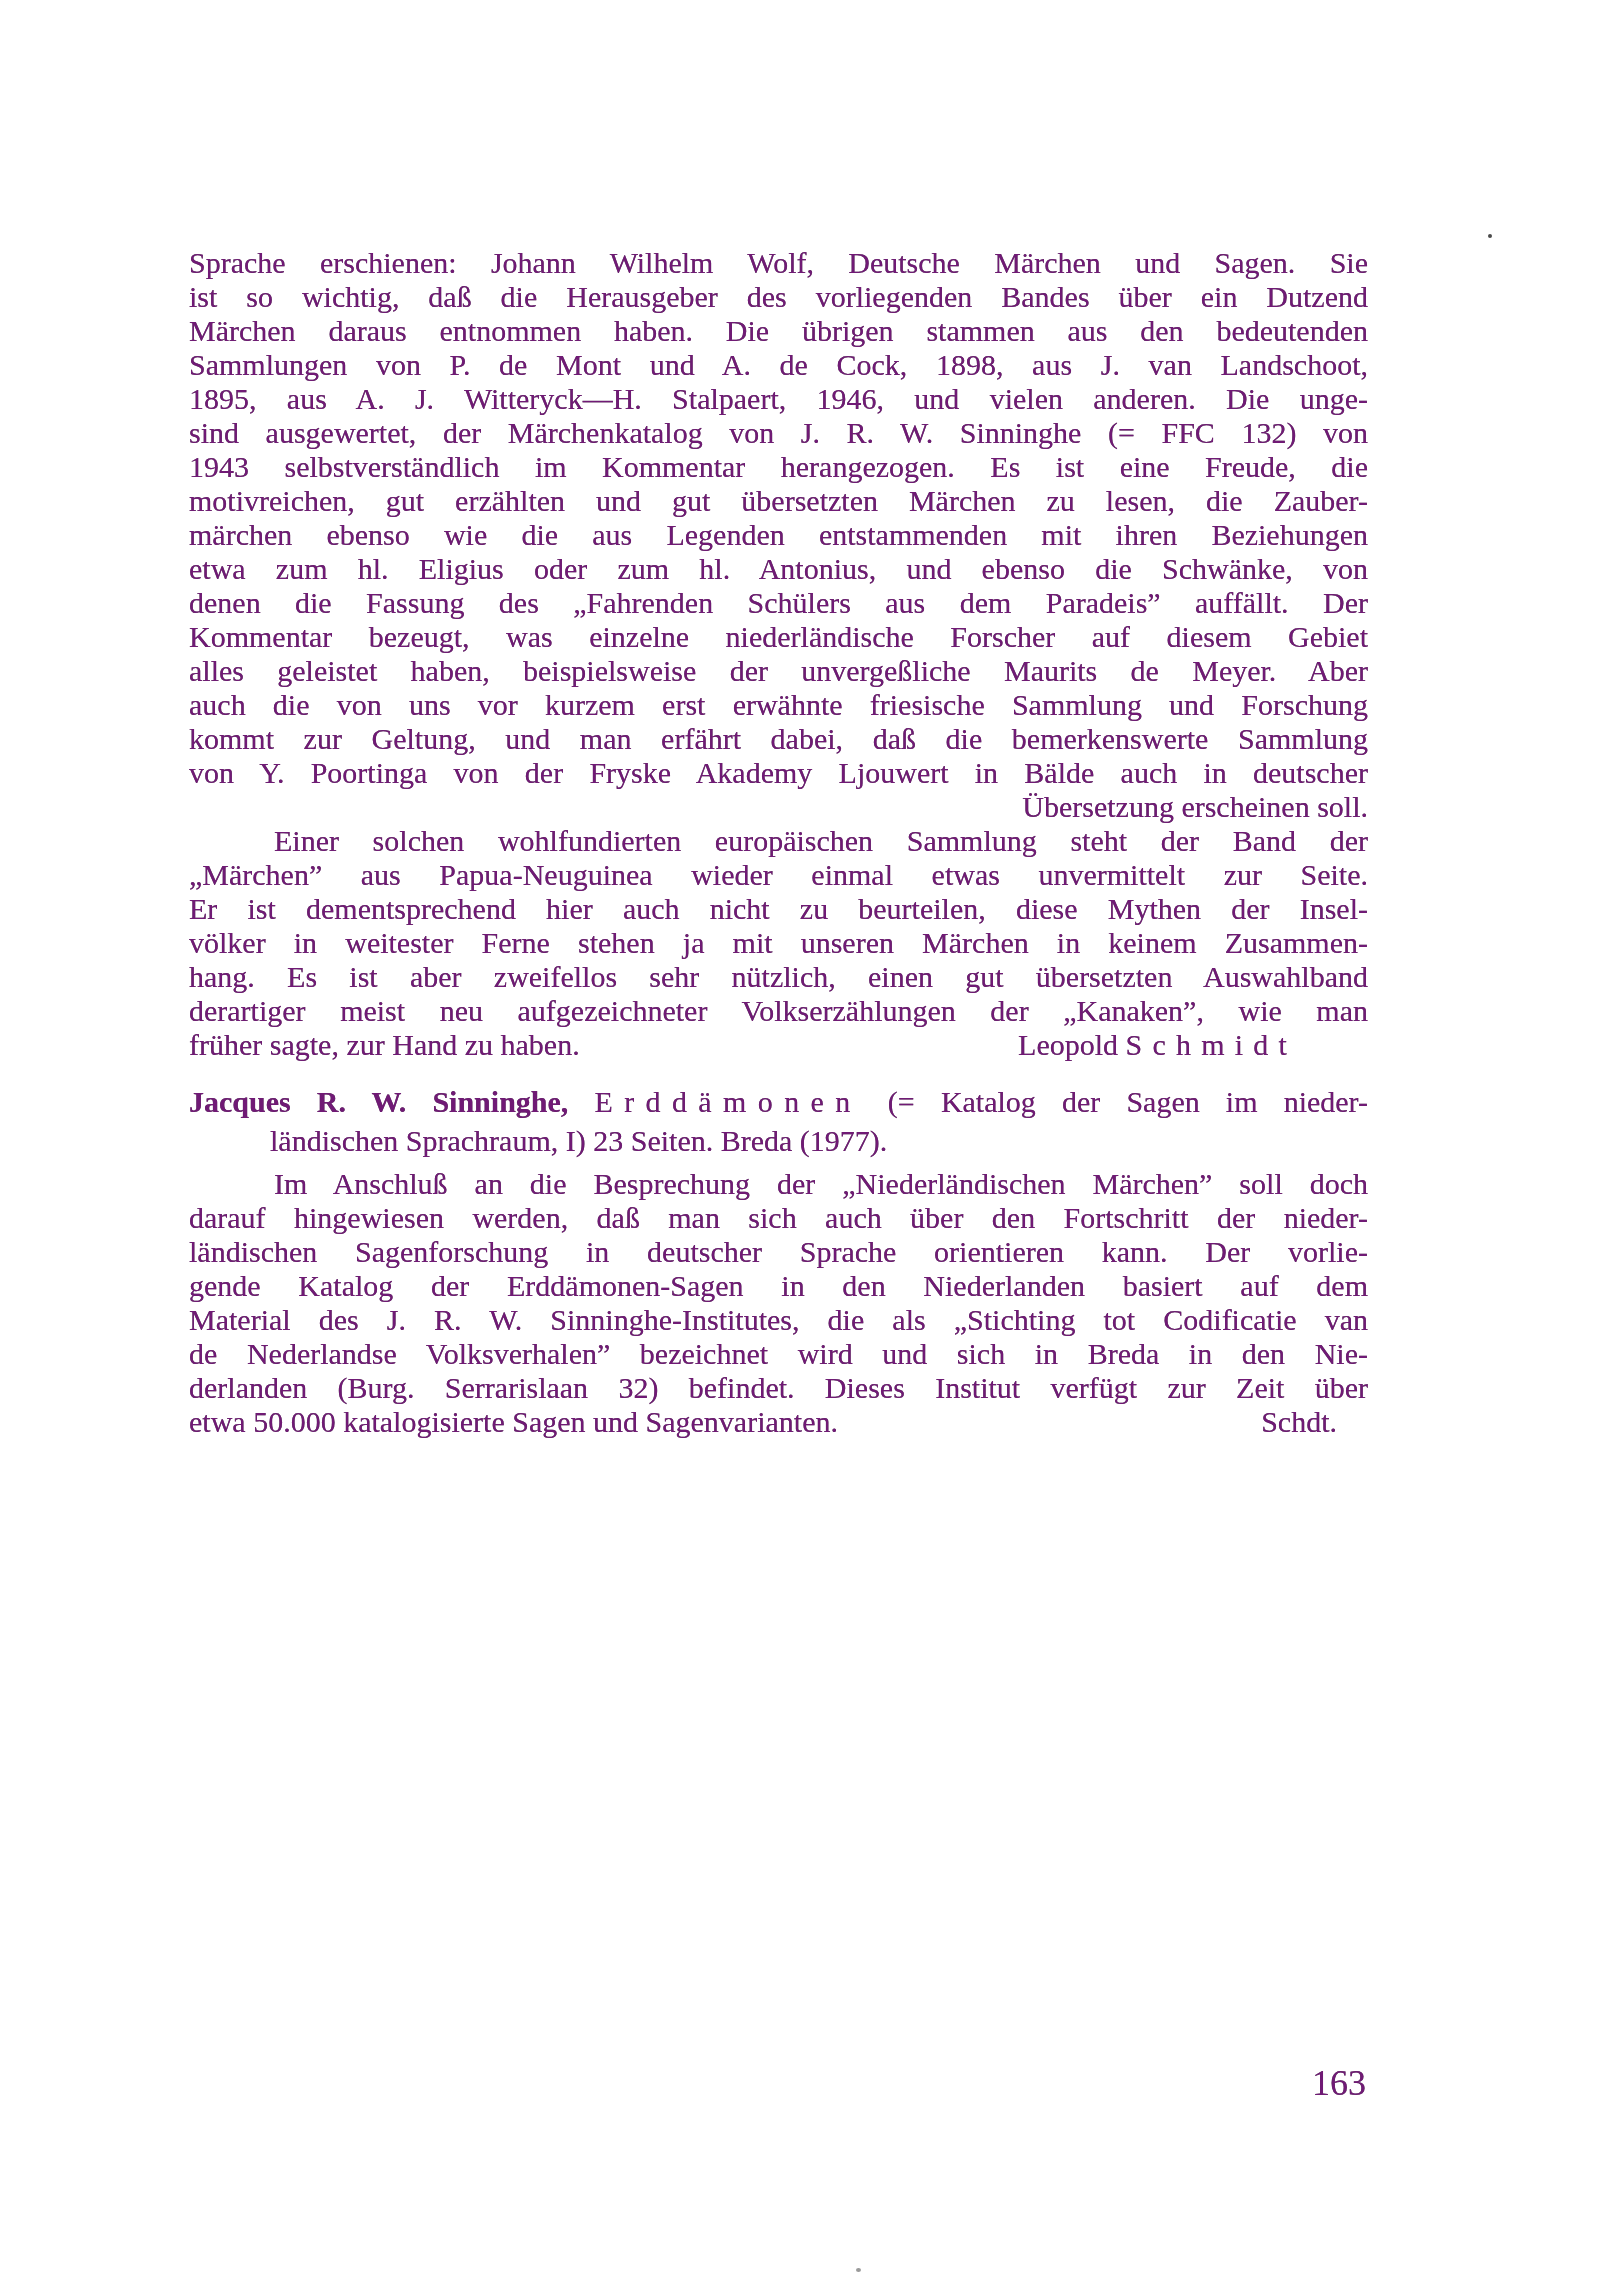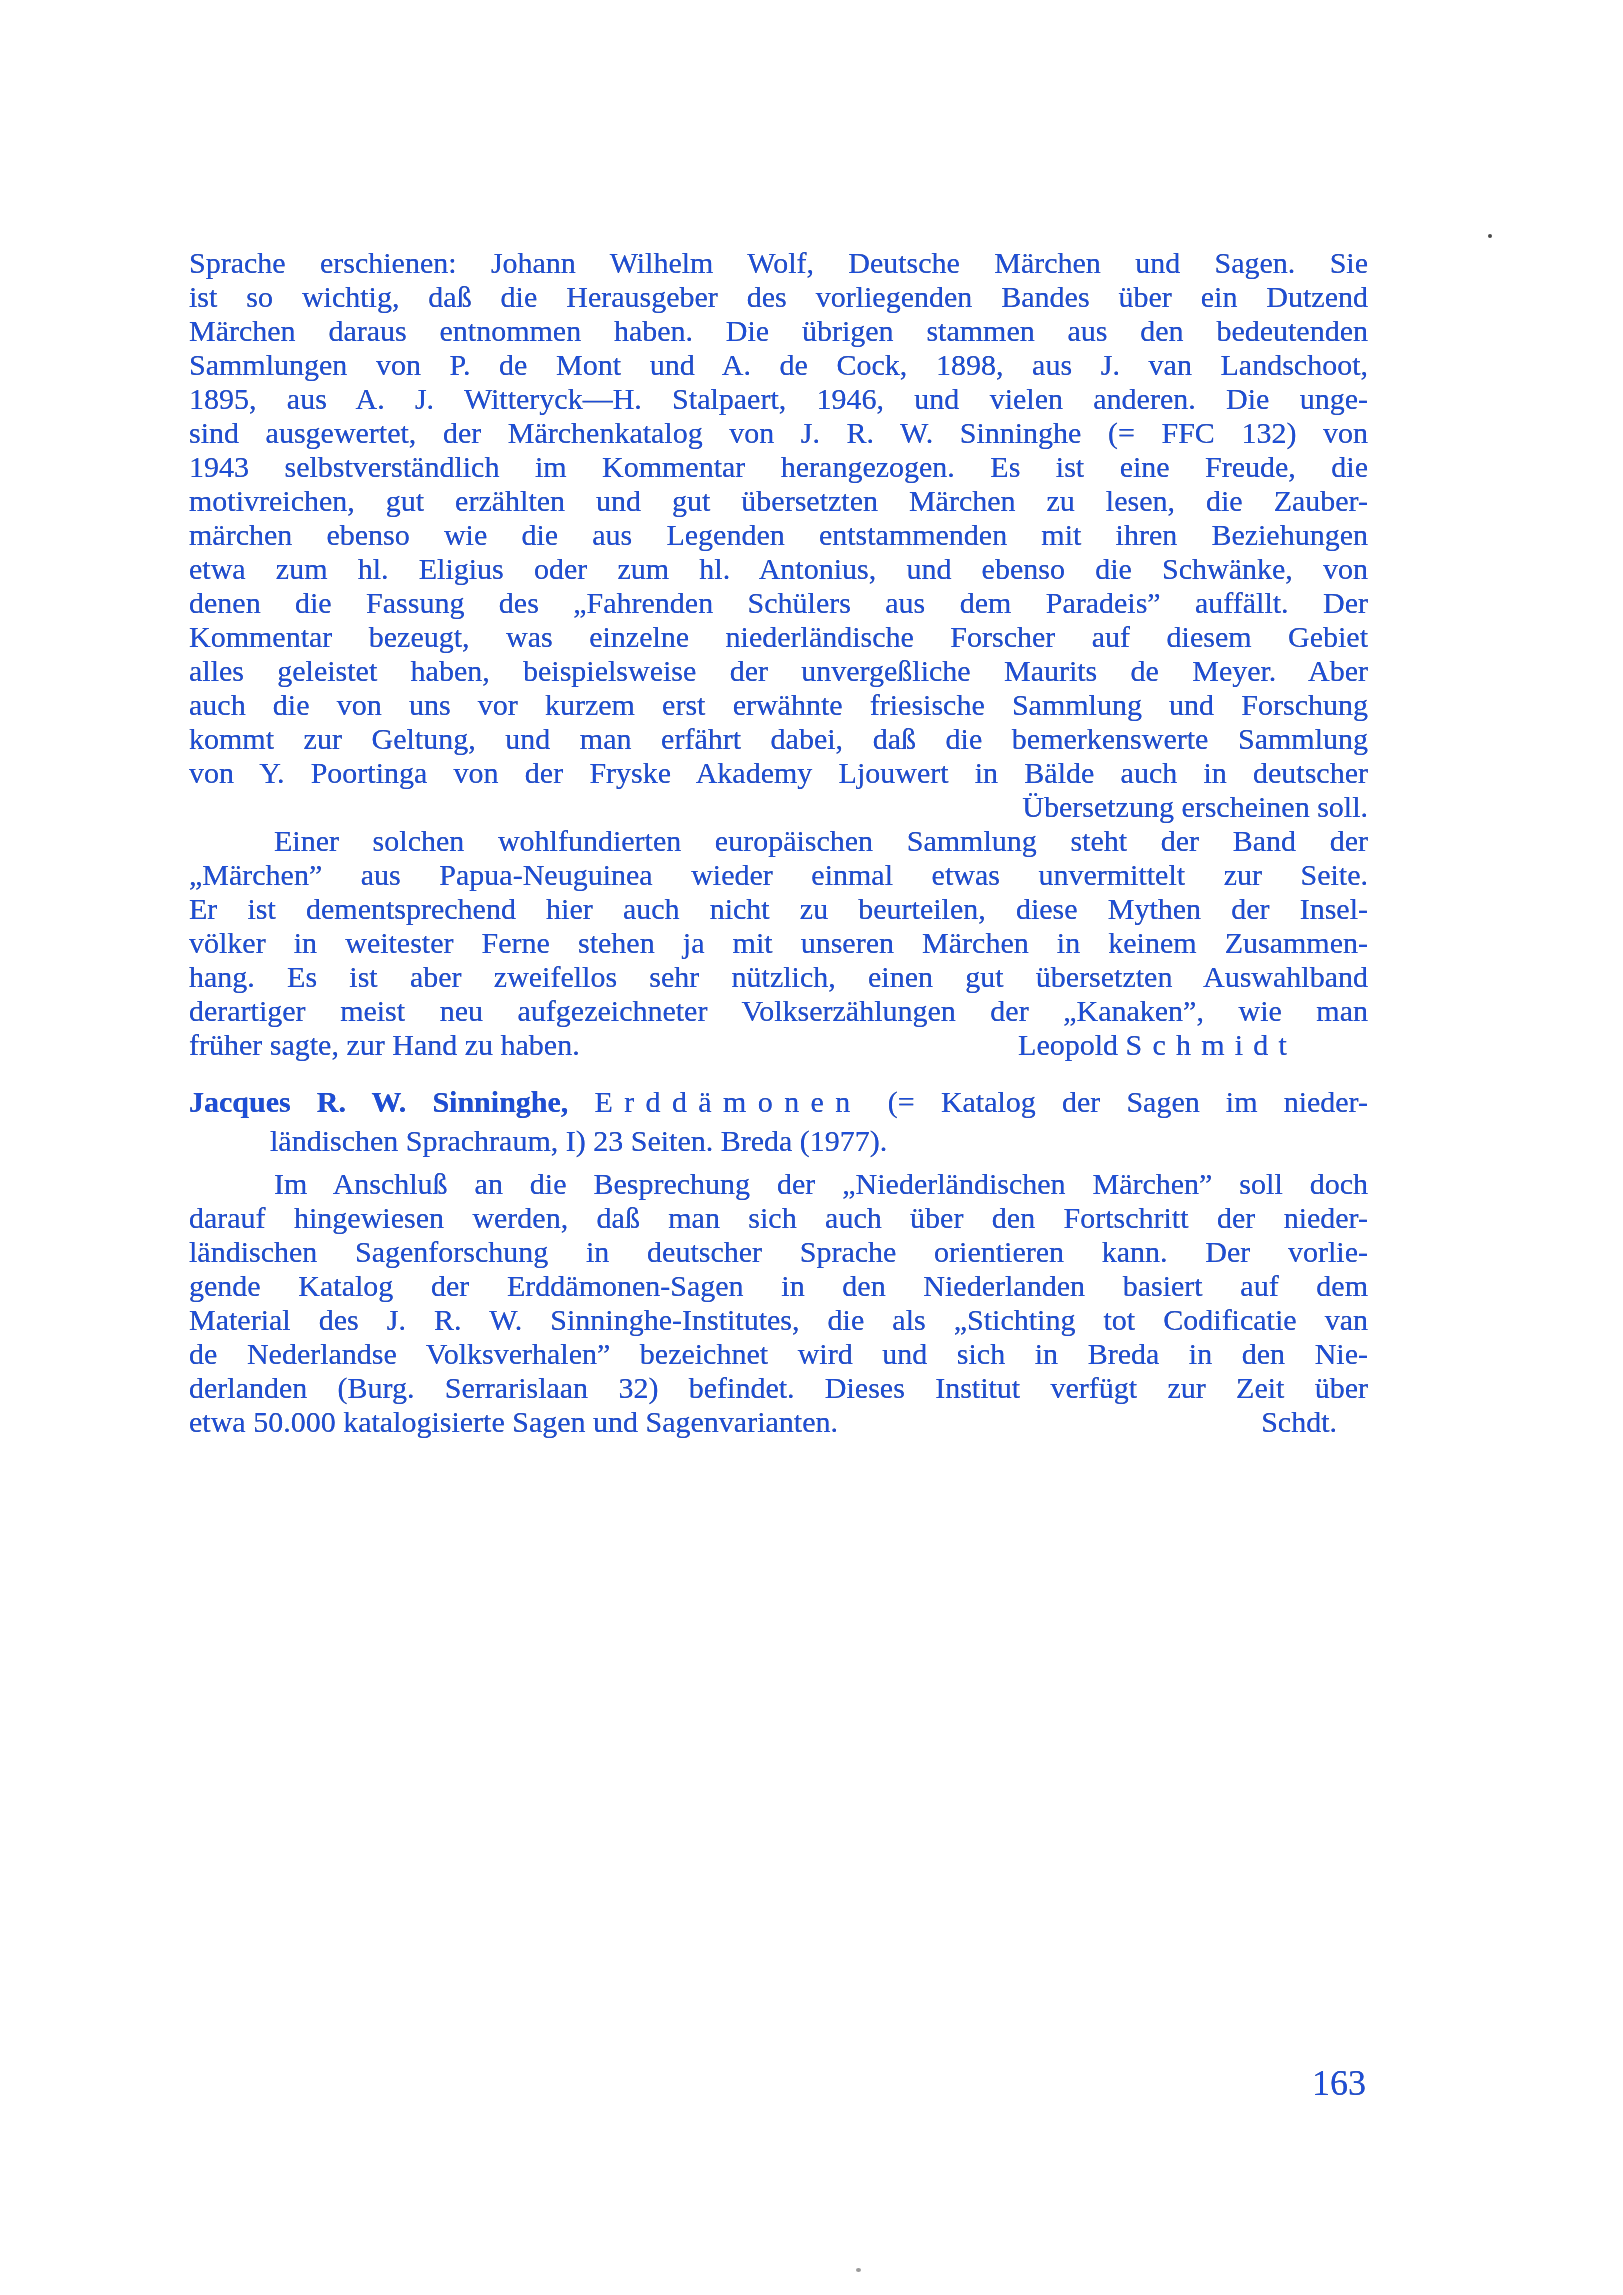--- a/index.html
+++ b/index.html
@@ -2,21 +2,21 @@
 <html lang="de" style="font-size:13px"><head>
 <meta charset="utf-8">
 <style>
   html, body { margin: 0; padding: 0; background: #ffffff; }
   .page {
     position: relative;
     width: 1623px;
     height: 2295px;
     background: #ffffff;
     font-family: "Liberation Serif", "DejaVu Serif", serif;
-    color: #1d4ed8;
+    color: #701a75;
     text-shadow: 0 0 0.5px rgba(10,10,10,0.65);
     overflow: hidden;
   }
   .textcol {
     position: absolute;
     left: 189px;
     top: 246px;
     width: 1179px;
     font-size: 30px;
   }

